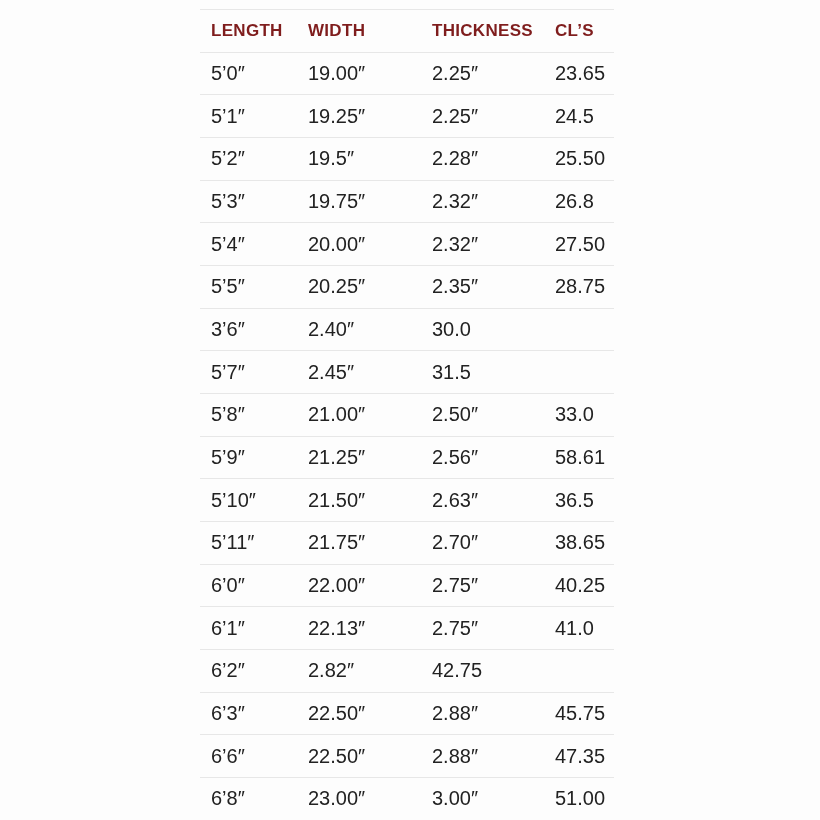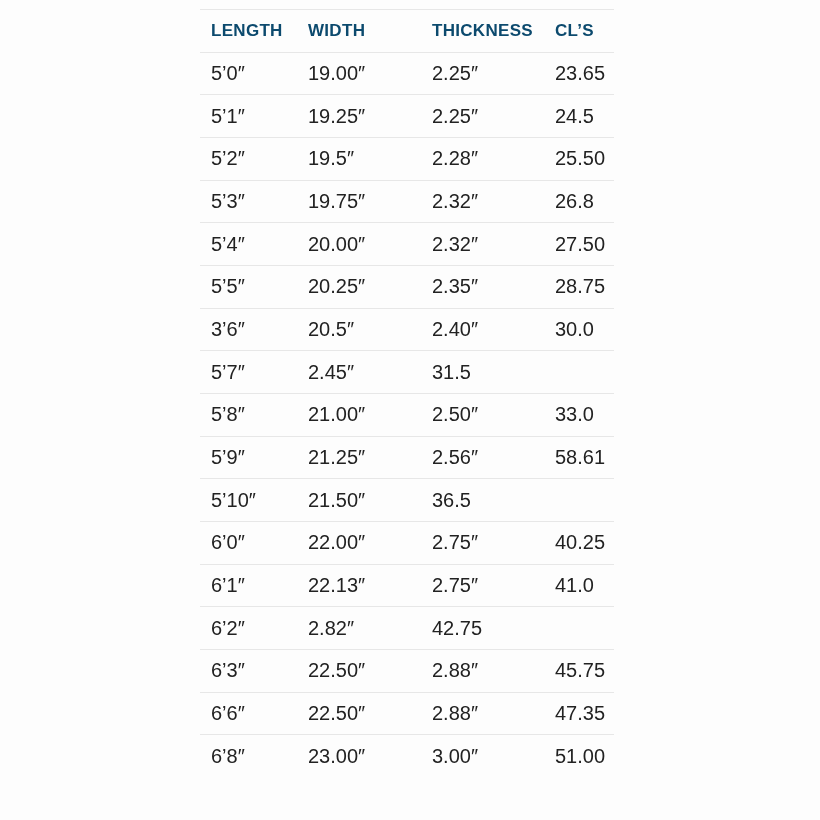--- a/index.html
+++ b/index.html
@@ -28,21 +28,21 @@
     align-items: center;
     height: 42.68px;
     padding-left: 11px;
     border-top: 1px solid #e7e7e7;
     box-sizing: border-box;
   }
   .row.header .cell {
     font-size: 17px;
     font-weight: 700;
     letter-spacing: 0.3px;
-    color: #0c4a6e;
+    color: #7f1d1d;
   }
   .cell {
     font-size: 20px;
     font-weight: 400;
     color: #222222;
     white-space: nowrap;
   }
 </style>
 </head>
 <body>
@@ -86,21 +86,20 @@
         <span class="cell">27.50</span>
       </div>
       <div class="row">
         <span class="cell">5’5″</span>
         <span class="cell">20.25″</span>
         <span class="cell">2.35″</span>
         <span class="cell">28.75</span>
       </div>
       <div class="row">
         <span class="cell">3’6″</span>
-        <span class="cell">20.5″</span>
         <span class="cell">2.40″</span>
         <span class="cell">30.0</span>
       </div>
       <div class="row">
         <span class="cell">5’7″</span>
         <span class="cell">2.45″</span>
         <span class="cell">31.5</span>
       </div>
       <div class="row">
         <span class="cell">5’8″</span>
@@ -110,21 +109,28 @@
       </div>
       <div class="row">
         <span class="cell">5’9″</span>
         <span class="cell">21.25″</span>
         <span class="cell">2.56″</span>
         <span class="cell">58.61</span>
       </div>
       <div class="row">
         <span class="cell">5’10″</span>
         <span class="cell">21.50″</span>
+        <span class="cell">2.63″</span>
         <span class="cell">36.5</span>
+      </div>
+      <div class="row">
+        <span class="cell">5’11″</span>
+        <span class="cell">21.75″</span>
+        <span class="cell">2.70″</span>
+        <span class="cell">38.65</span>
       </div>
       <div class="row">
         <span class="cell">6’0″</span>
         <span class="cell">22.00″</span>
         <span class="cell">2.75″</span>
         <span class="cell">40.25</span>
       </div>
       <div class="row">
         <span class="cell">6’1″</span>
         <span class="cell">22.13″</span>

